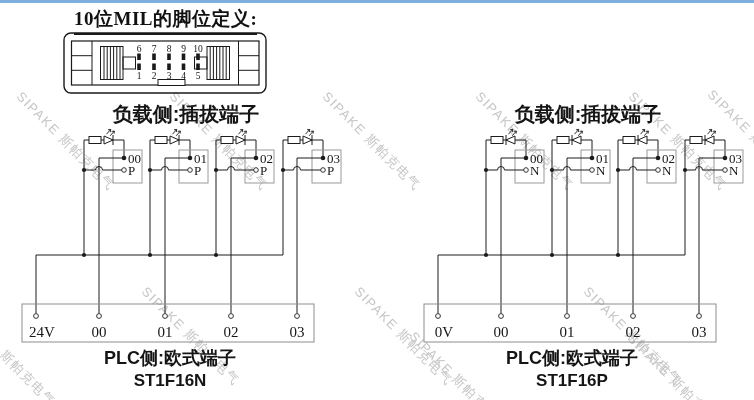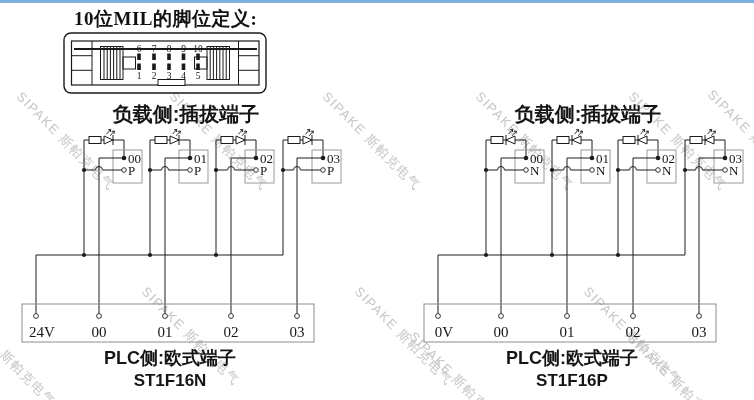--- a/index.html
+++ b/index.html
@@ -1,21 +1,21 @@
 <!DOCTYPE html>
 <html><head>
 <meta charset="utf-8">
 <style>
   html,body{margin:0;padding:0;background:#fff;}
   .page{position:relative;width:754px;height:400px;background:#ffffff;overflow:hidden;
         font-family:"Liberation Sans",sans-serif;}
   .topbar{position:absolute;left:0;top:0;width:754px;height:3px;}
   .pin-title{position:absolute;left:74px;top:6px;color:#111;
              font:600 19px "Liberation Serif",serif;letter-spacing:.5px;
-             border-bottom:2px solid #1a1a1a;padding-bottom:16px;}
+             border-bottom:2px solid #1a1a1a;padding-bottom:1px;}
   .wm-layer{position:absolute;inset:0;z-index:1;pointer-events:none;}
   .wm-layer span{position:absolute;font:13px "Liberation Sans",sans-serif;
                  letter-spacing:1.5px;transform:rotate(45deg);
                  transform-origin:0 0;white-space:nowrap;}
   svg.abs{position:absolute;left:0;top:0;z-index:2;}
   svg text{fill:#151515;stroke:none;}
   .t-load{font:700 20px "Liberation Sans",sans-serif;}
   .t-plc{font:700 18px "Liberation Sans",sans-serif;}
   .t-model{font:700 17px "Liberation Sans",sans-serif;}
   .t-term{font:400 15px "Liberation Serif",serif;}

